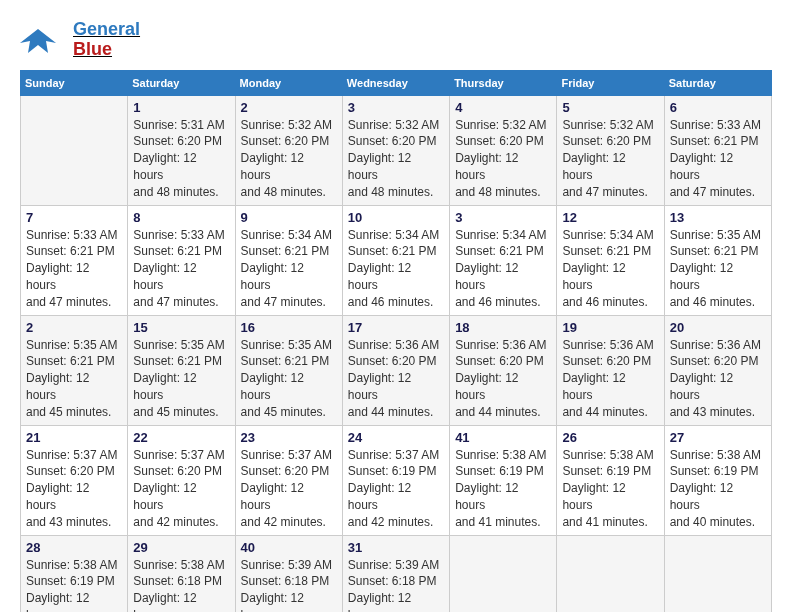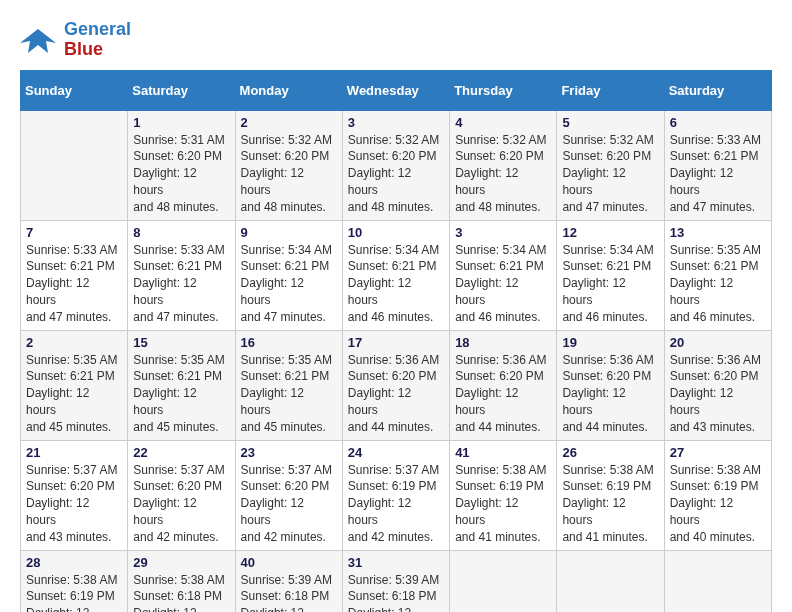--- a/index.html
+++ b/index.html
@@ -12,21 +12,22 @@
     }
     .header {
       display: flex;
       justify-content: space-between;
       align-items: flex-start;
       margin-bottom: 10px;
     }
     .logo {
       display: flex;
       align-items: center;
-      gap: 8px;
+      gap: 17px;
+      text-decoration: underline;
     }
     .logo-text {
       font-size: 18px;
       font-weight: bold;
       color: #1a1a4e;
       line-height: 1.1;
     }
     .logo-text span {
       color: #2e7abf;
     }
@@ -49,23 +50,23 @@
       margin-top: 2px;
     }
     .calendar-table {
       width: 100%;
       border-collapse: collapse;
       font-size: 11px;
     }
     .calendar-table th {
       background-color: #2e7abf;
       color: #fff;
-      padding: 12px 4px;
+      padding: 6px 4px;
       text-align: left;
-      font-size: 13px;
+      font-size: 11px;
       font-weight: bold;
       border: 1px solid #2e7abf;
     }
     .calendar-table td {
       border: 1px solid #ccc;
       vertical-align: top;
       padding: 4px 5px;
       height: 80px;
       width: calc(100% / 7);
       background: #fff;

